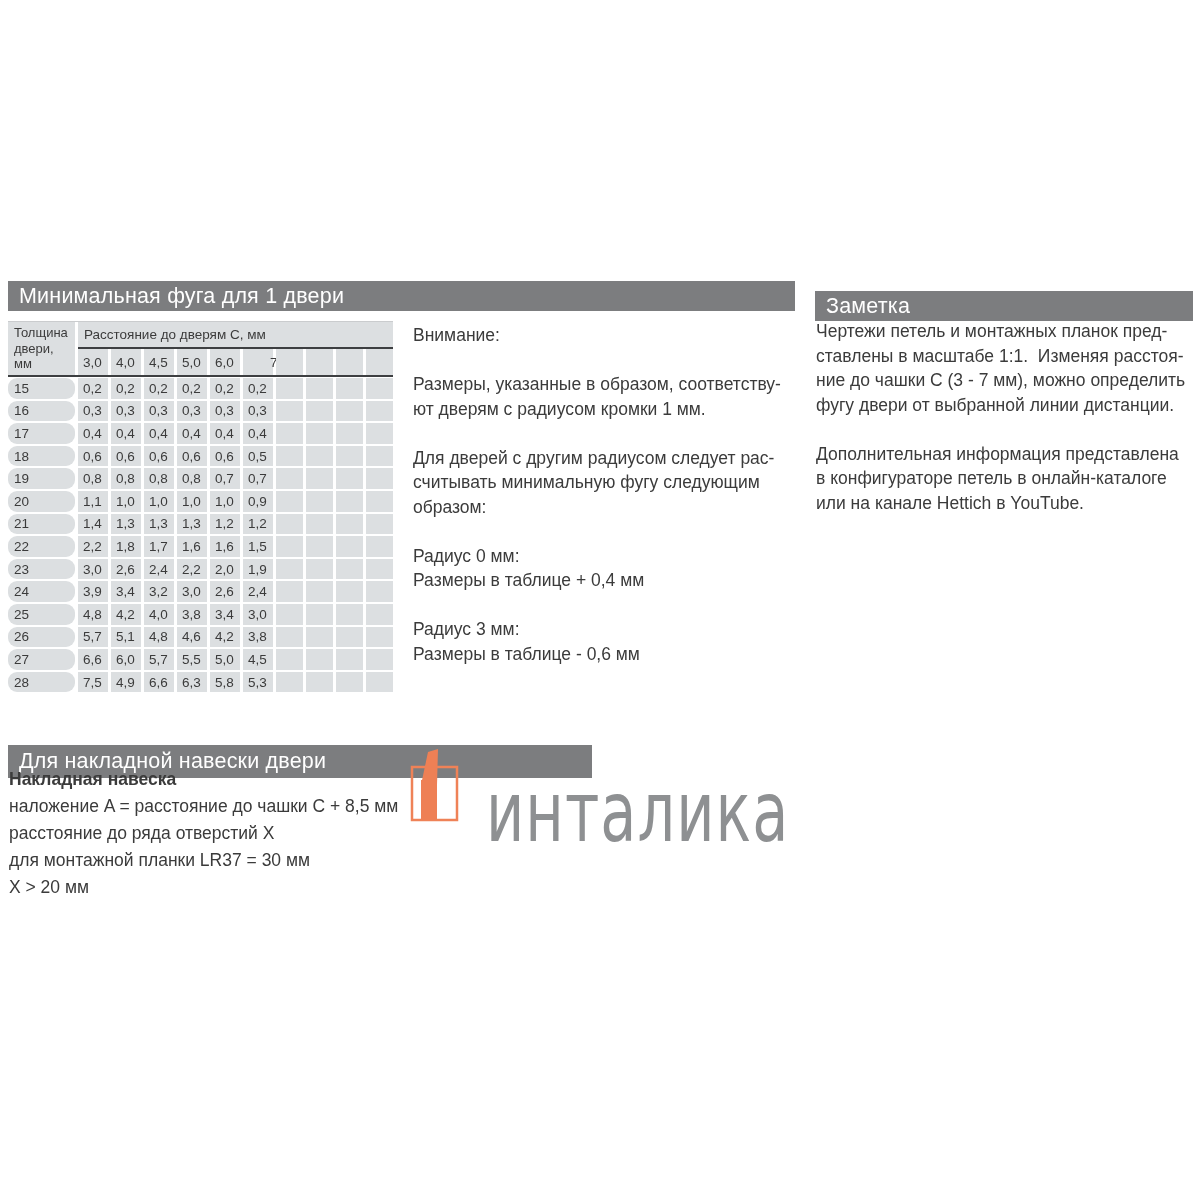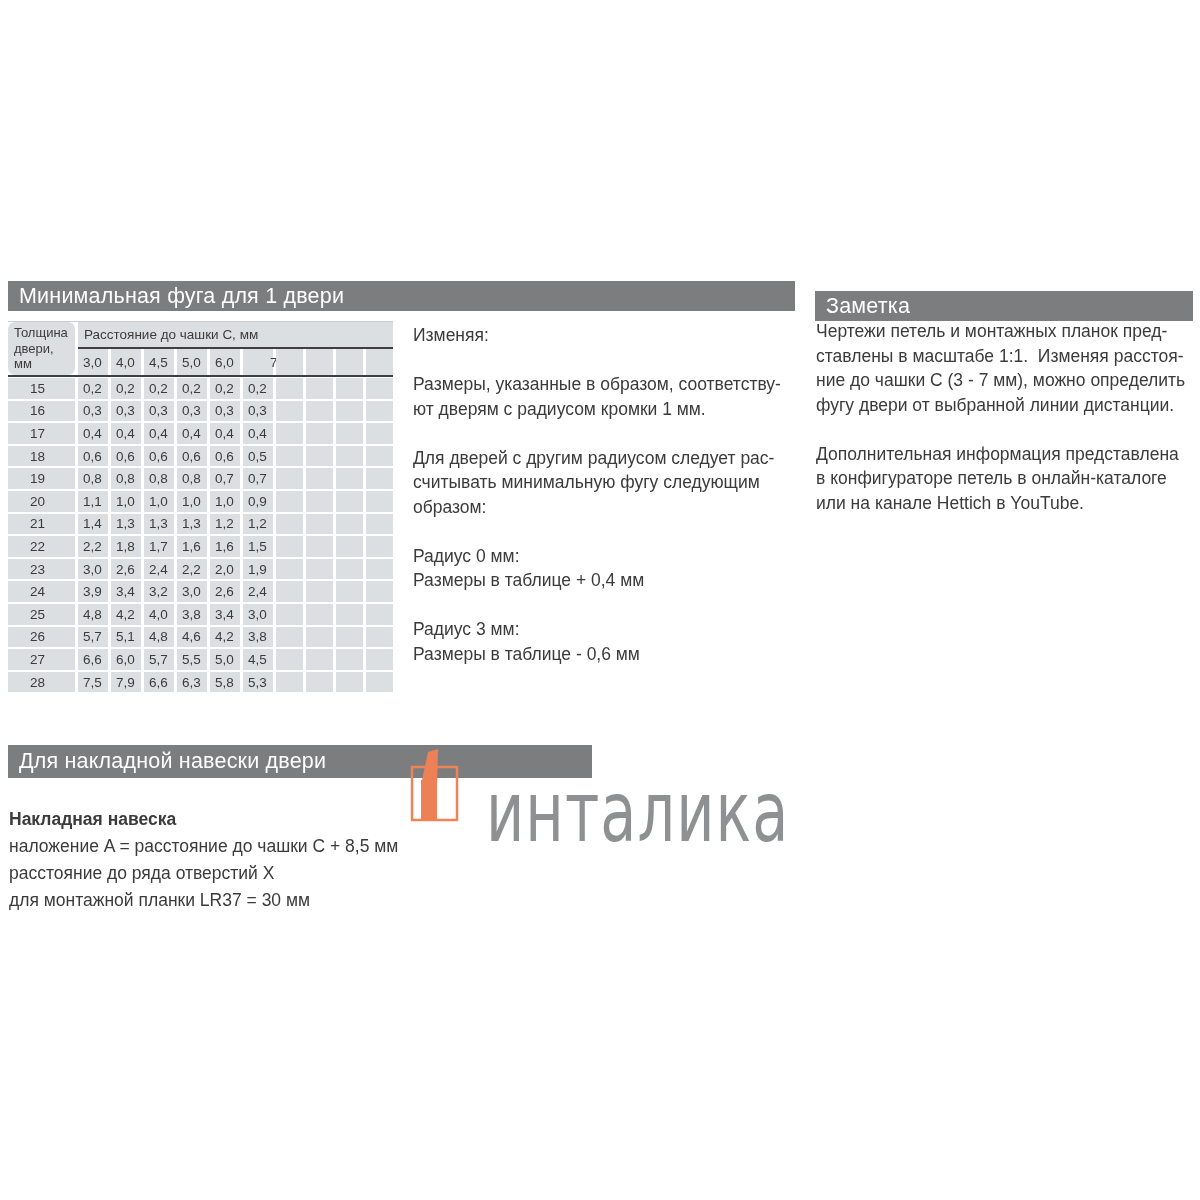--- a/index.html
+++ b/index.html
@@ -20,42 +20,42 @@
   
   .tbl{position:absolute;left:8px;top:321px;width:385px;}
   .tbl-head{
     display:grid;grid-template-columns:67px repeat(6,30px) repeat(4,1fr);
     column-gap:3px;grid-template-rows:27px 26px;width:385px;
     border-top:1px solid #caccce;
   }
   .cell{background:#dcdfe1;color:#3b3b3b;font-size:13.5px;}
   .colhead{
     grid-row:1/3;grid-column:1;white-space:pre-line;
-    font-size:13px;line-height:15.5px;padding:3px 0 4px 6px;box-sizing:border-box;border-radius:7px;
+    font-size:13px;line-height:15.5px;padding:3px 0 4px 6px;box-sizing:border-box;
   }
   .grouphead{
     grid-column:2/12;grid-row:1;display:flex;align-items:center;
     padding-left:6px;box-sizing:border-box;border-bottom:2px solid #3d3f41;
   }
   .sub,.val,.thick,.empty{display:flex;align-items:center;box-sizing:border-box;}
   .sub{padding-left:5px;}
   .tbl-divider{height:2px;background:#3d3f41;width:385px;}
   .tbl-body{
     display:grid;grid-template-columns:67px repeat(6,30px) repeat(4,1fr);
     column-gap:3px;row-gap:2px;grid-auto-rows:20.6px;width:385px;margin-top:1px;
   }
-  .thick{padding-left:22px;}
+  .thick{padding-left:6px;border-radius:9px;}
   .val{padding-left:5px;}
 
   
   .t-line{font-size:17.5px;line-height:24.5px;white-space:pre-wrap;}
   .attention{position:absolute;left:413px;top:323px;width:385px;}
   .note-block{position:absolute;left:816px;top:319px;width:382px;}
   .para{margin-top:24.5px;}
-  .overlay-block{position:absolute;left:9px;top:806px;width:570px;}
+  .overlay-block{position:absolute;left:9px;top:766px;width:570px;}
   .overlay-block .t-line{line-height:27px;}
   .overlay-heading{font-weight:bold;font-size:17.5px;line-height:27px;}
 
   
   .watermark{position:absolute;left:408px;top:746px;display:flex;z-index:5;}
   .wm-text{
     margin-left:14px;margin-top:24px;
     font-family:"DejaVu Sans",sans-serif;font-size:59px;line-height:59px;
     color:#8e9092;letter-spacing:1px;
     transform:scaleY(1.42);transform-origin:top left;
@@ -72,21 +72,21 @@
 
   <div class="bar bar-note">
     <span>Заметка</span>
   </div>
 
   <div class="tbl">
     <div class="tbl-head">
       <div class="cell colhead">Толщина
 двери,
 мм</div>
-      <div class="cell grouphead">Расстояние до чашки C, мм</div>
+      <div class="cell grouphead">Расстояние до дверям C, мм</div>
 
     <div class="cell sub" style="grid-row: 2;">3,0</div>
         <div class="cell sub" style="grid-row: 2;">4,0</div>
         <div class="cell sub" style="grid-row: 2;">4,5</div>
         <div class="cell sub" style="grid-row: 2;">5,0</div>
         <div class="cell sub" style="grid-row: 2;">6,0</div>
         <div class="cell sub" style="grid-row: 2; padding-left: 27px;">7,0</div>
         <div class="cell sub" style="grid-row: 2;"></div>
         <div class="cell sub" style="grid-row: 2;"></div>
         <div class="cell sub" style="grid-row: 2;"></div>
@@ -232,34 +232,34 @@
         <div class="cell val">5,7</div>
         <div class="cell val">5,5</div>
         <div class="cell val">5,0</div>
         <div class="cell val">4,5</div>
         <div class="cell empty"></div>
         <div class="cell empty"></div>
         <div class="cell empty"></div>
         <div class="cell empty"></div>
         <div class="cell thick">28</div>
         <div class="cell val">7,5</div>
-        <div class="cell val">7,9</div>
+        <div class="cell val">4,9</div>
         <div class="cell val">6,6</div>
         <div class="cell val">6,3</div>
         <div class="cell val">5,8</div>
         <div class="cell val">5,3</div>
         <div class="cell empty"></div>
         <div class="cell empty"></div>
         <div class="cell empty"></div>
         <div class="cell empty"></div>
       </div>
   </div>
 
   <div class="attention">
-    <div class="t-line">Изменяя:</div>
+    <div class="t-line">Внимание:</div>
     <div class="para">
         <div class="t-line">Размеры, указанные в образом, соответству-</div>
         <div class="t-line">ют дверям с радиусом кромки 1 мм.</div>
       </div>
     <div class="para">
         <div class="t-line">Для дверей с другим радиусом следует рас-</div>
         <div class="t-line">считывать минимальную фугу следующим</div>
         <div class="t-line">образом:</div>
       </div>
     <div class="para">

